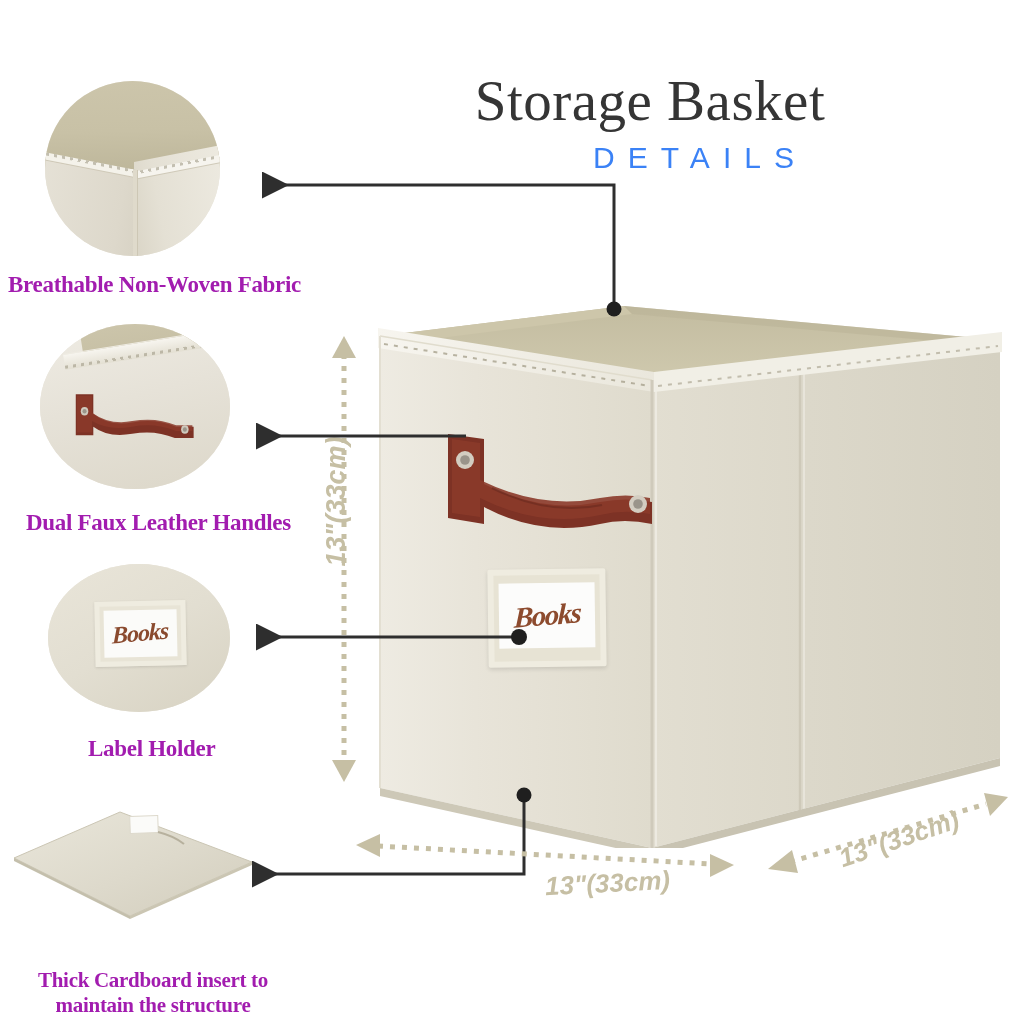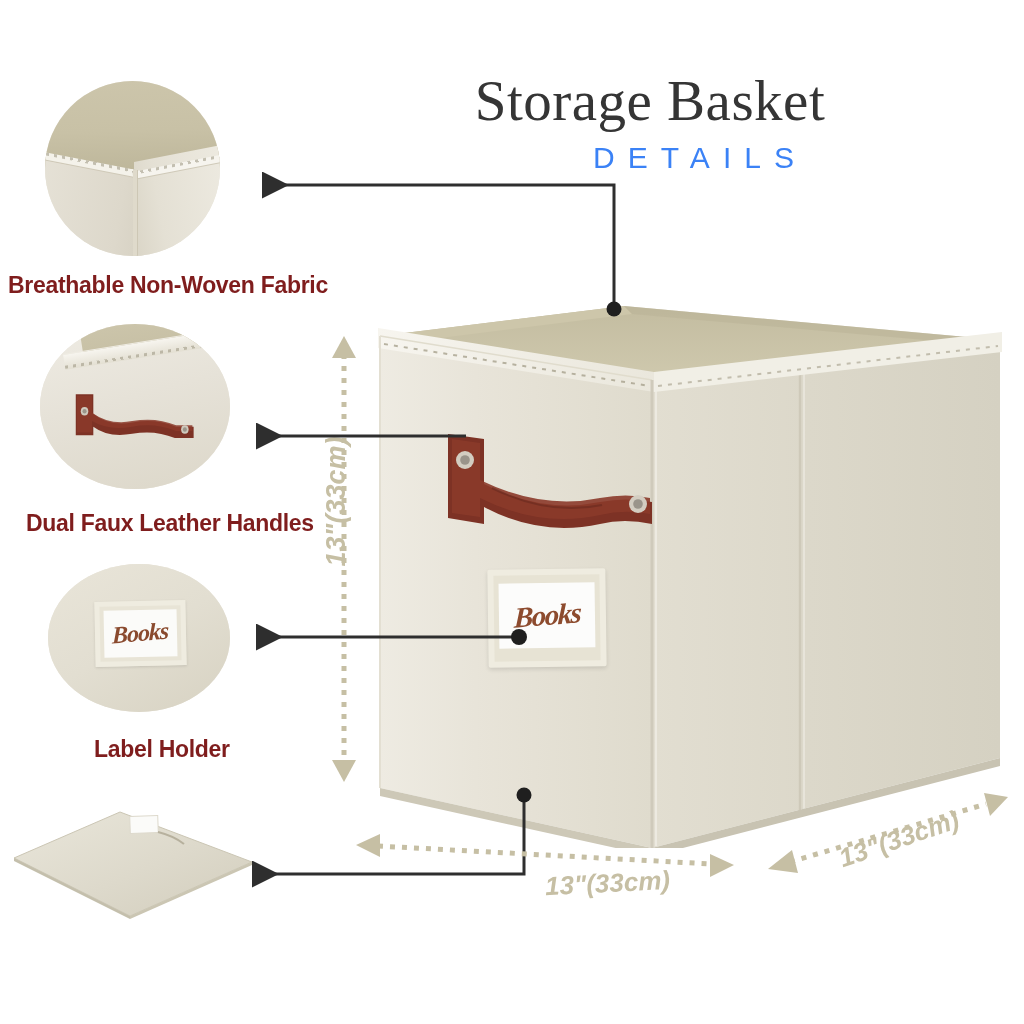--- a/index.html
+++ b/index.html
@@ -27,29 +27,29 @@
     text-align:center;
     font-family:"Liberation Sans", sans-serif;
     font-size:30px; color:#3b82f6;
     letter-spacing:13px;
     white-space:nowrap;
   }
 
   
   .caption {
     position:absolute;
-    font-family:Liberation Sans, sans-serif;
+    font-family:Liberation Serif, serif;
     font-weight:bold;
-    color:#7f1d1d;
+    color:#a21caf;
     letter-spacing:-0.3px;
     white-space:nowrap;
   }
   .cap-fabric   { left:8px;   top:236px; font-size:23px; }
   .cap-handles  { left:26px;  top:474px; font-size:23px; }
-  .cap-label    { left:94px;  top:700px; font-size:23px; }
+  .cap-label    { left:88px;  top:700px; font-size:23px; }
   .cap-card     { left:18px;  top:932px; font-size:21px;
                   white-space:normal; width:270px; text-align:center;
                   line-height:1.18; }
 
   
   .thumb {
     position:absolute;
     border-radius:50%;
     overflow:hidden;
     background:#e9e5da;
@@ -258,20 +258,21 @@
           <stop offset="1" stop-color="#d2cdbc"></stop>
         </linearGradient>
       </defs>
       <polygon points="6,52 112,6 244,56 122,110" fill="url(#cbg)" stroke="#cbc6b4" stroke-width="1"></polygon>
       <polygon points="6,52 122,110 122,113 6,55" fill="#c4bfac"></polygon>
       <polygon points="122,110 244,56 244,59 122,113" fill="#cbc6b3"></polygon>
       <rect x="122" y="10" width="28" height="17" fill="#fbfbf9" stroke="#ddd9cc" stroke-width="1" transform="rotate(-2 136 18)"></rect>
       <path d="M150 26 Q166 30 176 38" stroke="#a59e89" stroke-width="2" fill="none" opacity=".7"></path>
     </svg>
   </div>
+  <div class="caption cap-card">Thick Cardboard insert to maintain the structure</div>
 
   <div class="basket">
     <svg viewBox="0 0 660 560" preserveAspectRatio="none">
       <defs>
         <linearGradient id="frontg" x1="0" y1="0" x2="1" y2="0">
           <stop offset="0" stop-color="#eeebe2"></stop>
           <stop offset="0.35" stop-color="#e8e4d9"></stop>
           <stop offset="1" stop-color="#dfdbcd"></stop>
         </linearGradient>
         <linearGradient id="sideg" x1="0" y1="0" x2="1" y2="0">

